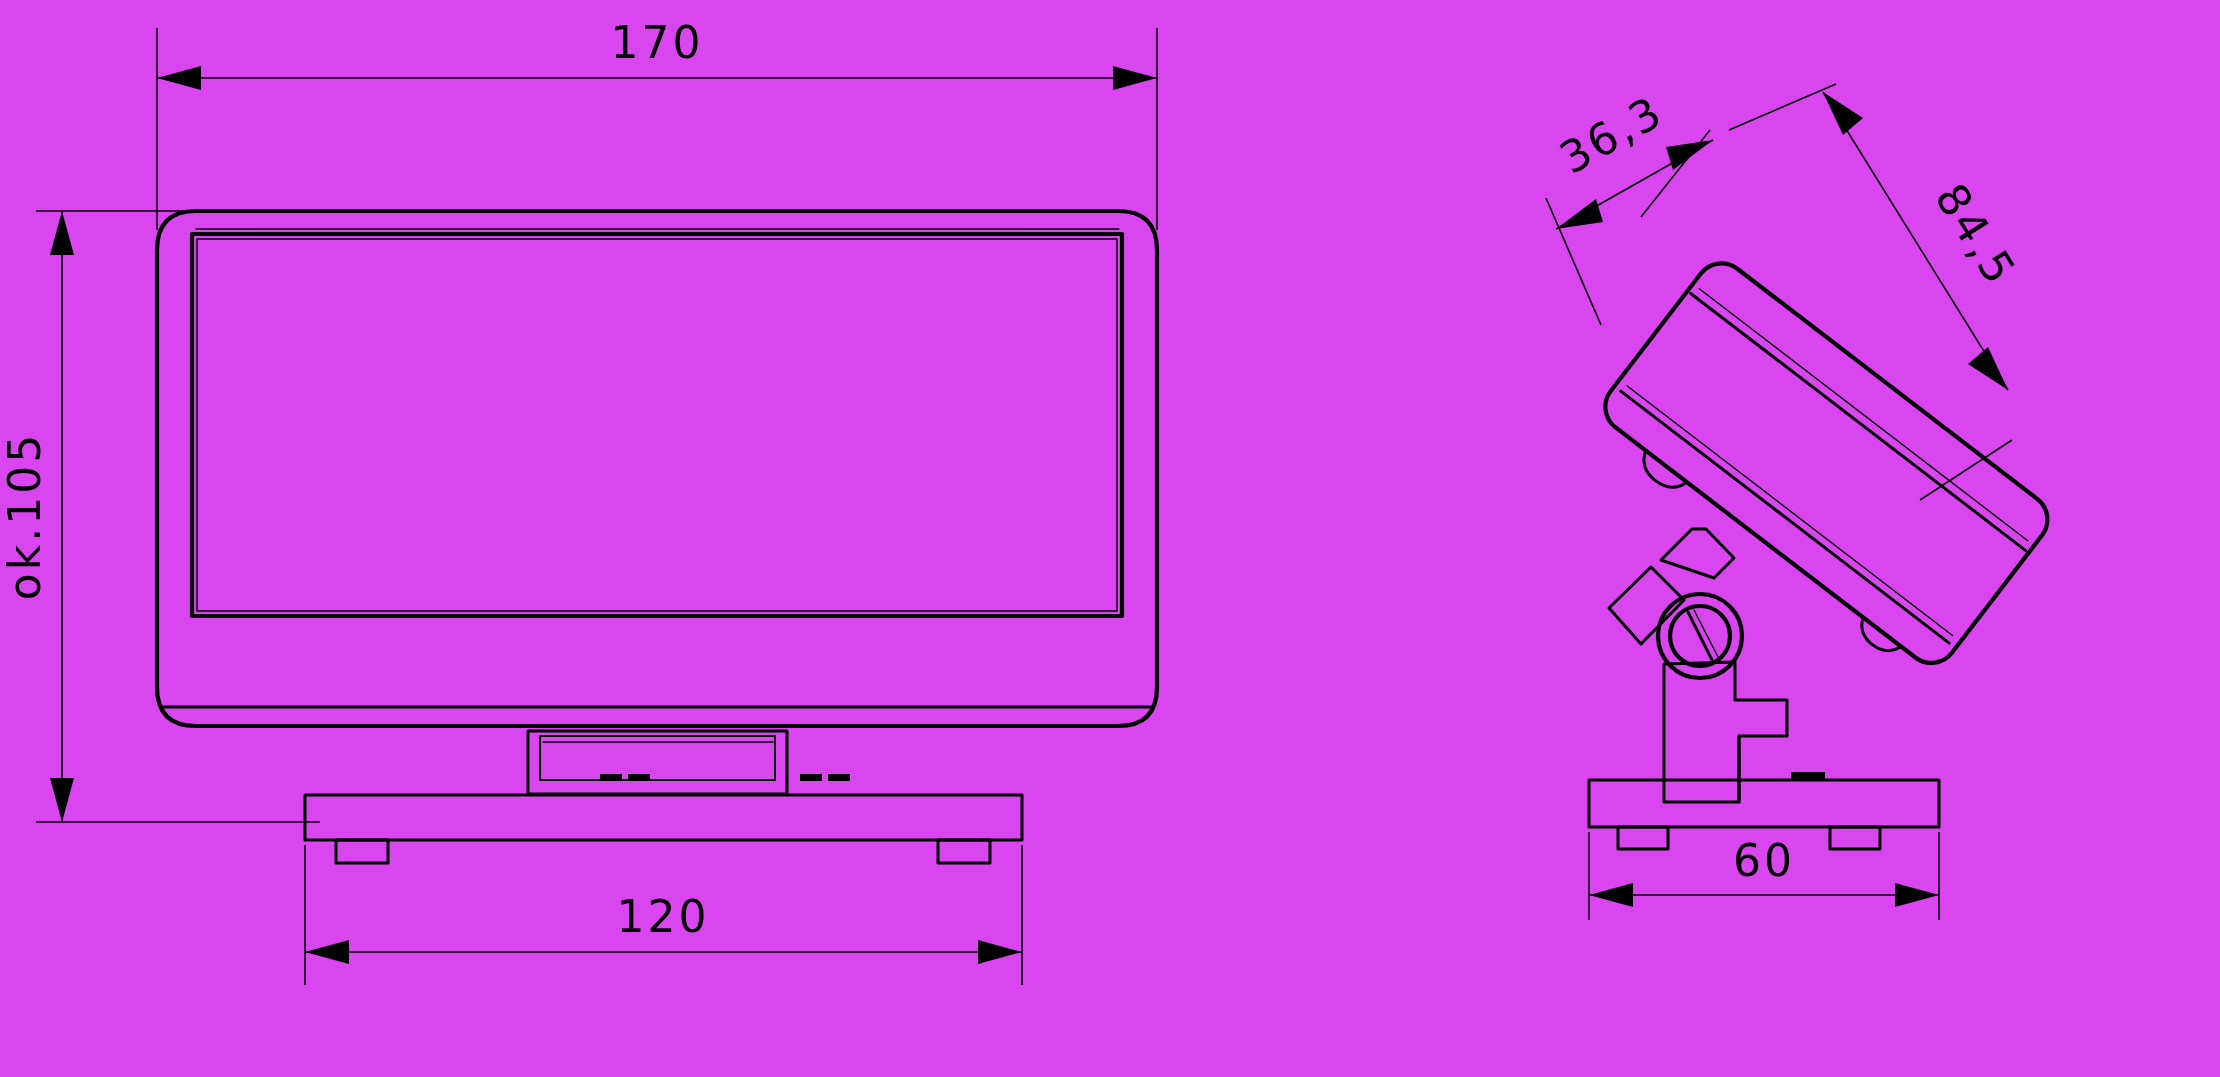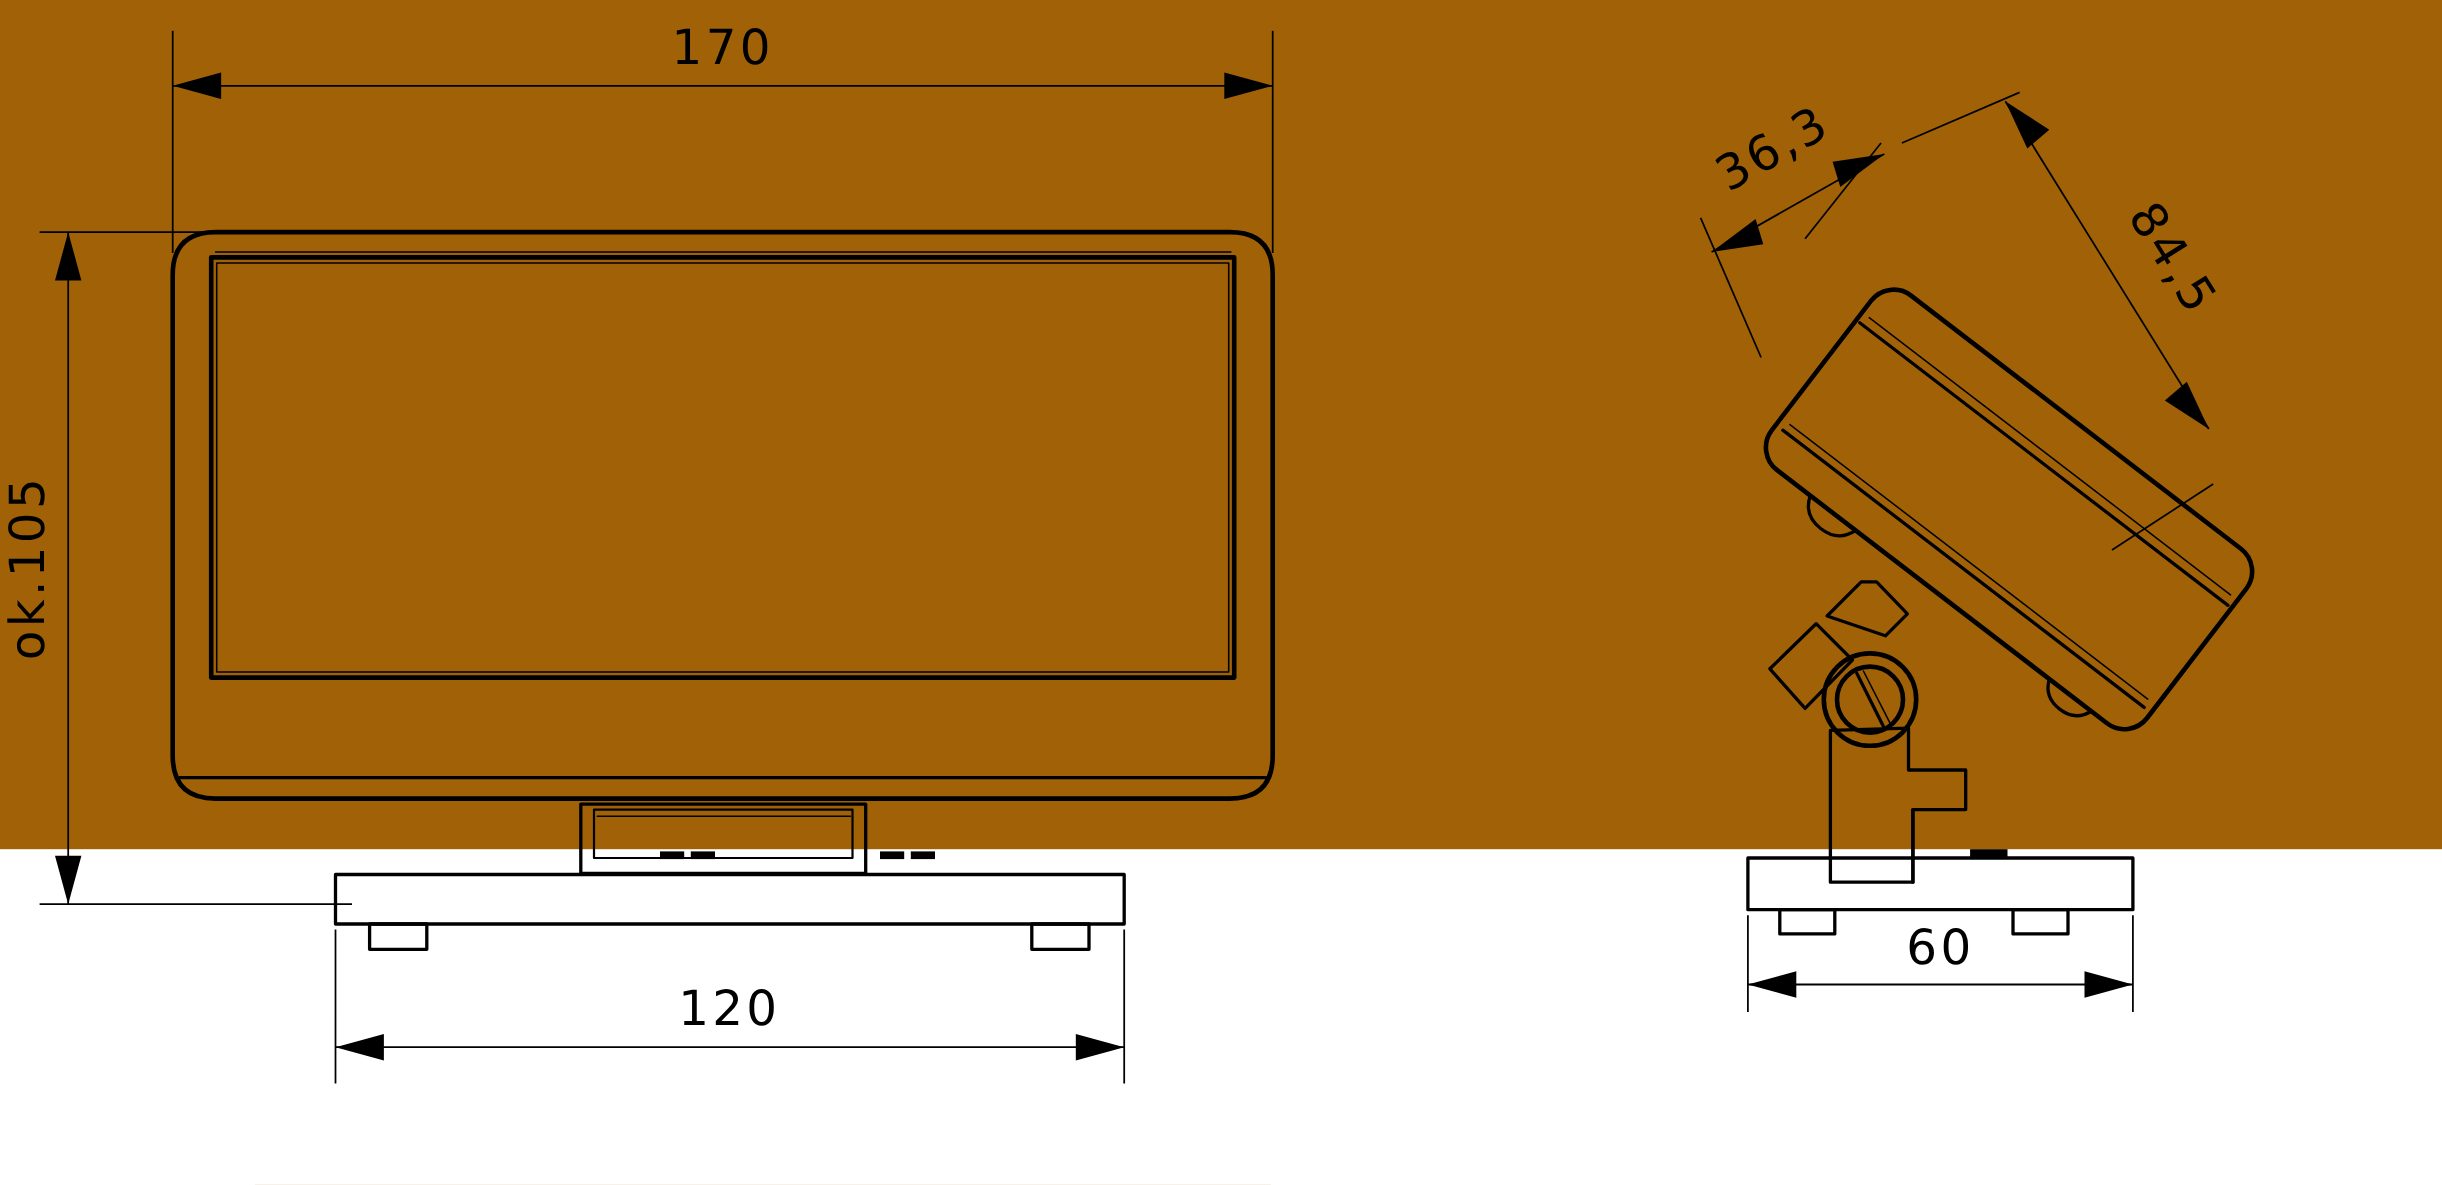--- a/index.html
+++ b/index.html
@@ -8,22 +8,22 @@
     padding: 0;
     background: #ffffff;
     width: 2220px;
     height: 1077px;
     overflow: hidden;
     font-family: "Liberation Sans", sans-serif;
   }
   #drawing-root {
     position: relative;
     width: 2220px;
-    height: 772px;
-    background: #a16207;
+    height: 1077px;
+    background: #d946ef;
   }
   svg.sheet {
     display: block;
     width: 2220px;
     height: 1077px;
   }
   .obj-thick {
     fill: none;
     stroke: #000000;
     stroke-width: 4.2;

